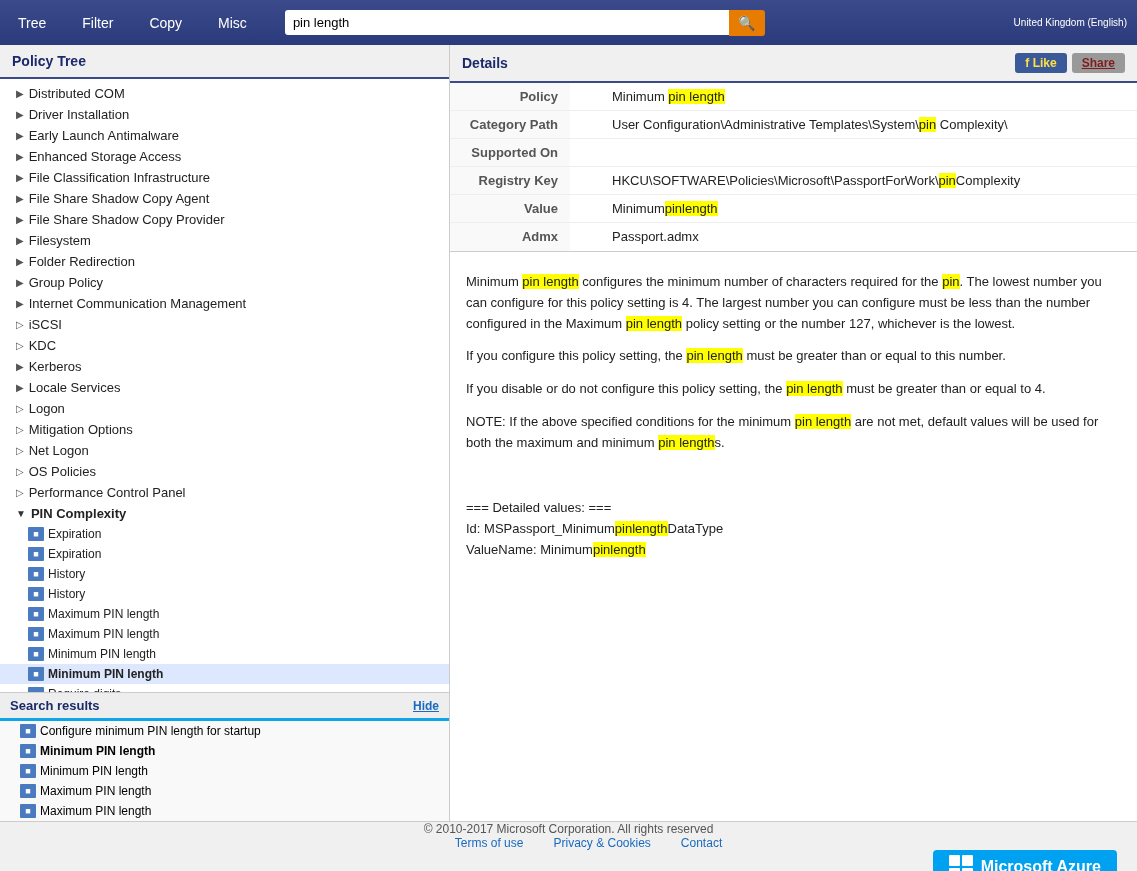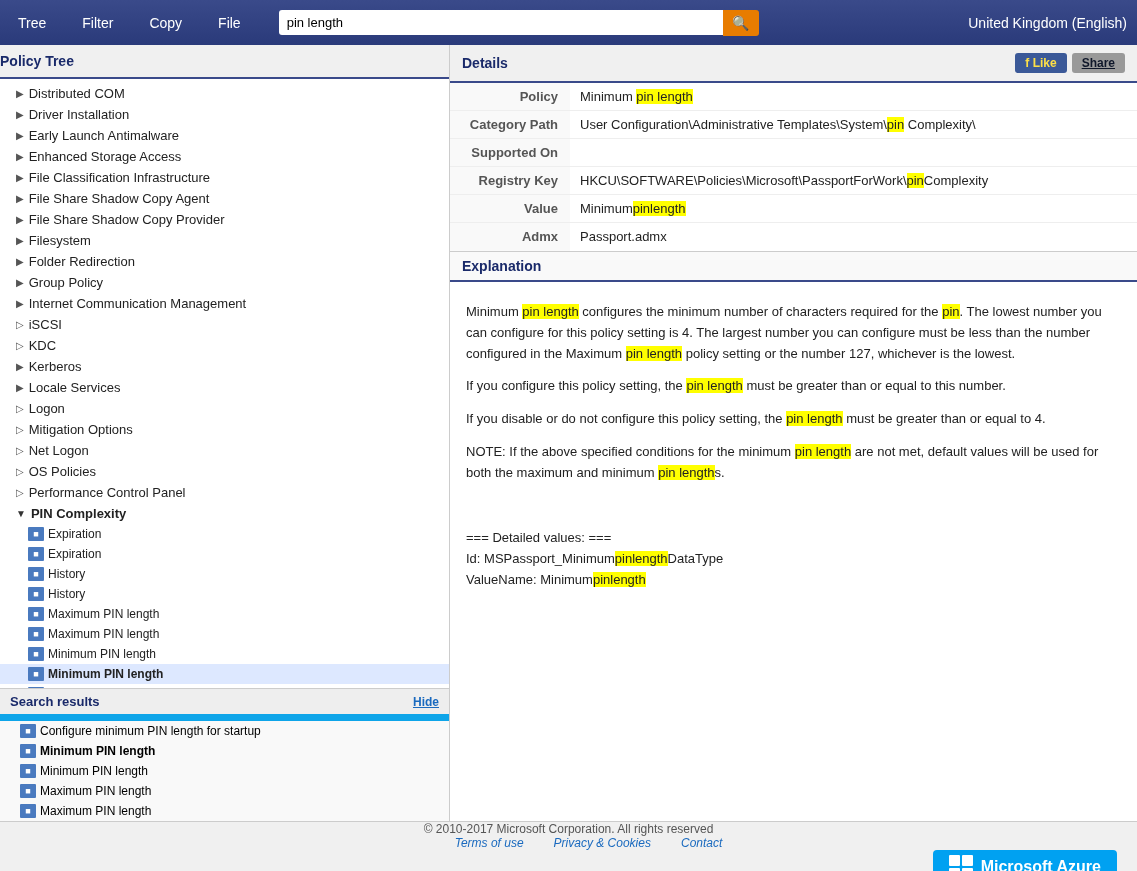--- a/index.html
+++ b/index.html
@@ -41,41 +41,41 @@
       border: none;
       padding: 5px 9px;
       cursor: pointer;
       border-radius: 0 3px 3px 0;
       color: #fff;
       font-size: 14px;
     }
     #locale {
       margin-left: auto;
       color: #fff;
-      font-size: 14px;
+      font-size: 10px;
     }
 
     
     #main {
       display: flex;
       height: calc(871px - 45px - 50px);
     }
 
     
     #left-panel {
       width: 450px;
       border-right: 1px solid #ccc;
       display: flex;
       flex-direction: column;
       background: #fff;
     }
     #policy-tree-header {
       background: #f0f0f0;
       border-bottom: 2px solid #3a4a8a;
-      padding: 8px 0;
+      padding: 8px 12px;
       font-weight: bold;
       font-size: 14px;
       color: #1a2a6a;
     }
     #tree-content {
       flex: 1;
       overflow-y: auto;
       padding: 4px 0;
     }
     .tree-item {
@@ -120,21 +120,21 @@
     }
     #search-results-header {
       display: flex;
       justify-content: space-between;
       align-items: center;
       padding: 5px 10px;
       font-weight: bold;
       font-size: 13px;
       color: #1a2a6a;
       background: #eee;
-      border-bottom: 7px solid #0ea5e9;
+      border-bottom: 3px solid #0ea5e9;
     }
     #hide-btn {
       color: #1a6abf;
       cursor: pointer;
       font-size: 12px;
       text-decoration: underline;
     }
     #search-results-list {
       height: 100px;
       overflow-y: auto;
@@ -172,29 +172,30 @@
     }
     .social-btn {
       padding: 3px 10px;
       border: none;
       cursor: pointer;
       font-size: 12px;
       border-radius: 3px;
       font-weight: bold;
     }
     .fb-btn { background: #3b5998; color: #fde047; }
-    .share-btn { background: #999; color: #0f172a; text-decoration: underline; }
+    .share-btn { background: #999; color: #7f1d1d; text-decoration: underline; }
 
     #details-table {
       border-bottom: 1px solid #ccc;
     }
     .details-row {
       display: flex;
       border-bottom: 1px solid #eee;
       min-height: 28px;
+      gap: 32px;
     }
     .details-row:last-child { border-bottom: none; }
     .detail-label {
       width: 120px;
       min-width: 120px;
       text-align: right;
       padding: 6px 12px;
       font-weight: bold;
       color: #555;
       font-size: 13px;
@@ -244,21 +245,20 @@
       align-items: center;
       padding: 0 20px;
       font-size: 12px;
       color: #555;
       flex-direction: column;
     }
     #footer-links {
       display: flex;
       gap: 30px;
       margin-left: 40px;
-      font-style: italic;
     }
     .footer-link {
       color: #1a6abf;
       cursor: pointer;
       text-decoration: none;
     }
     #azure-logo {
       margin-left: auto;
       background: #00a1f1;
       display: flex;
@@ -292,21 +292,21 @@
       overflow-y: scroll;
     }
   </style>
 </head>
 <body>
 
 <div id="top-nav">
   <span class="nav-item">Tree</span>
   <span class="nav-item">Filter</span>
   <span class="nav-item">Copy</span>
-  <span class="nav-item">File</span>
+  <span class="nav-item">Misc</span>
   <div id="search-bar">
     <input id="search-input" type="text" value="pin length" style="">
     <button id="search-btn">🔍</button>
   </div>
   <span id="locale">United Kingdom (English)</span>
 </div>
 
 <div id="main">
 
   <div id="left-panel">
@@ -497,21 +497,20 @@
         <div class="detail-label">Value</div>
         <div class="detail-value">Minimum<span class="highlight">pinlength</span></div>
       </div>
       <div class="details-row">
         <div class="detail-label">Admx</div>
         <div class="detail-value">Passport.admx</div>
       </div>
     </div>
 
     <div id="explanation-section">
-      <div id="explanation-header">Explanation</div>
       <div id="explanation-content">
         <p>
           Minimum <span class="highlight">pin length</span> configures the minimum number of characters required for the <span class="highlight">pin</span>. The lowest number you can configure for this policy setting is 4. The largest number you can configure must be less than the number configured in the Maximum <span class="highlight">pin length</span> policy setting or the number 127, whichever is the lowest.
         </p>
         <p>
           If you configure this policy setting, the <span class="highlight">pin length</span> must be greater than or equal to this number.
         </p>
         <p>
           If you disable or do not configure this policy setting, the <span class="highlight">pin length</span> must be greater than or equal to 4.
         </p>

